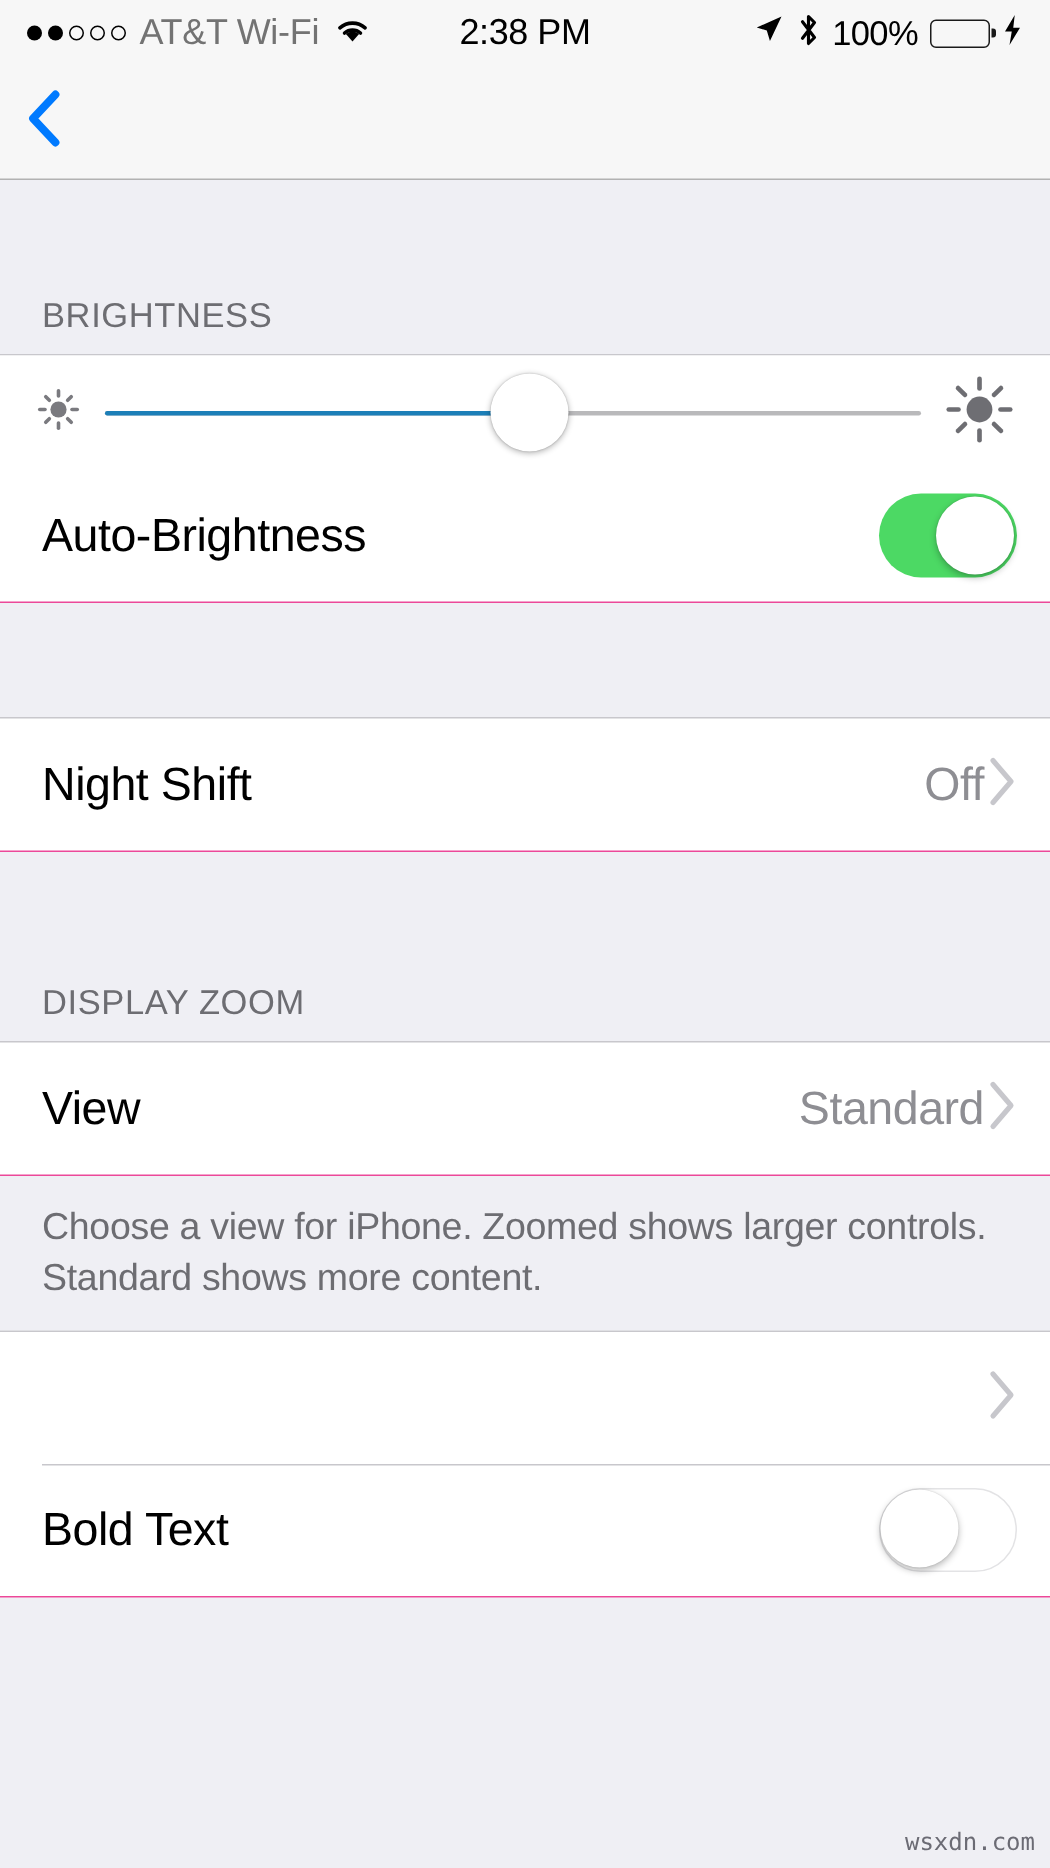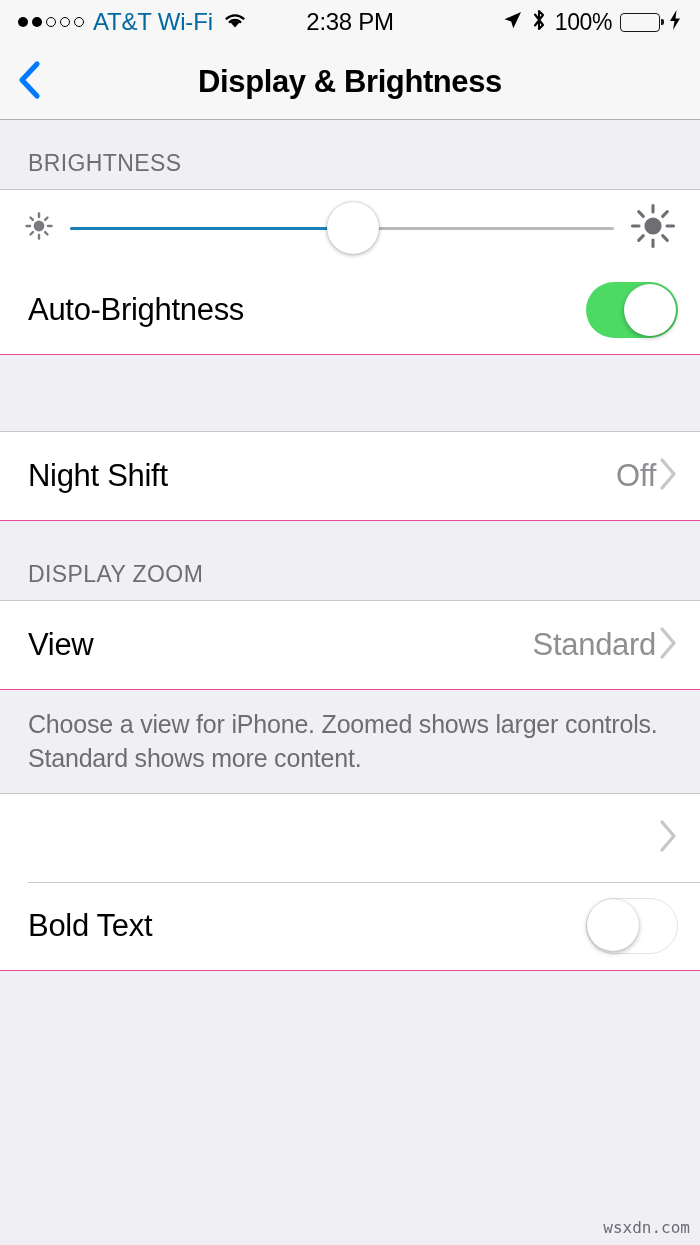--- a/index.html
+++ b/index.html
@@ -39,21 +39,21 @@
   .dot {
     width: 10px;
     height: 10px;
     border-radius: 50%;
     box-sizing: border-box;
   }
   .dot.filled { background: #000; }
   .dot.empty  { background: transparent; border: 1.4px solid #000; }
   .carrier {
     font-size: 24px;
-    color: #0369a1;
+    color: #737373;
     letter-spacing: -0.2px;
     line-height: 1;
   }
   .wifi-icon { display: block; }
   .status-center {
     position: absolute;
     left: 0; right: 0;
     text-align: center;
     font-size: 24px;
     font-weight: normal;
@@ -132,20 +132,21 @@
     pointer-events: none;
   }
 
   
   .spacer-sm { height: 30px; }
   .group-header {
     font-size: 23px;
     color: #6D6D72;
     letter-spacing: 0.4px;
     padding: 0 0 12px 28px;
+    margin-top: 47px;
   }
   .group {
     background: #FFFFFF;
     border-top: 1px solid #C8C7CC;
     border-bottom: 1px solid #ec4899;
   }
   .row {
     min-height: 88px;
     display: flex;
     align-items: center;
@@ -320,21 +321,20 @@
 </div>
 
 <div class="nav-bar">
   <div class="back-button">
     <span>
       <svg width="26" height="40" viewBox="0 0 26 40">
         <path d="M21 4 L6 20 L21 36" stroke="#007AFF" stroke-width="5.2" fill="none" stroke-linecap="round" stroke-linejoin="round"></path>
       </svg>
     </span>
   </div>
-  <div class="nav-title">Display &amp; Brightness</div>
 </div>
 
 <div class="spacer-sm"></div>
 <div class="group-header">BRIGHTNESS</div>
 
 <div class="group">
 
   <div class="slider-row">
     <span>
       <svg width="34" height="34" viewBox="0 0 34 34">

